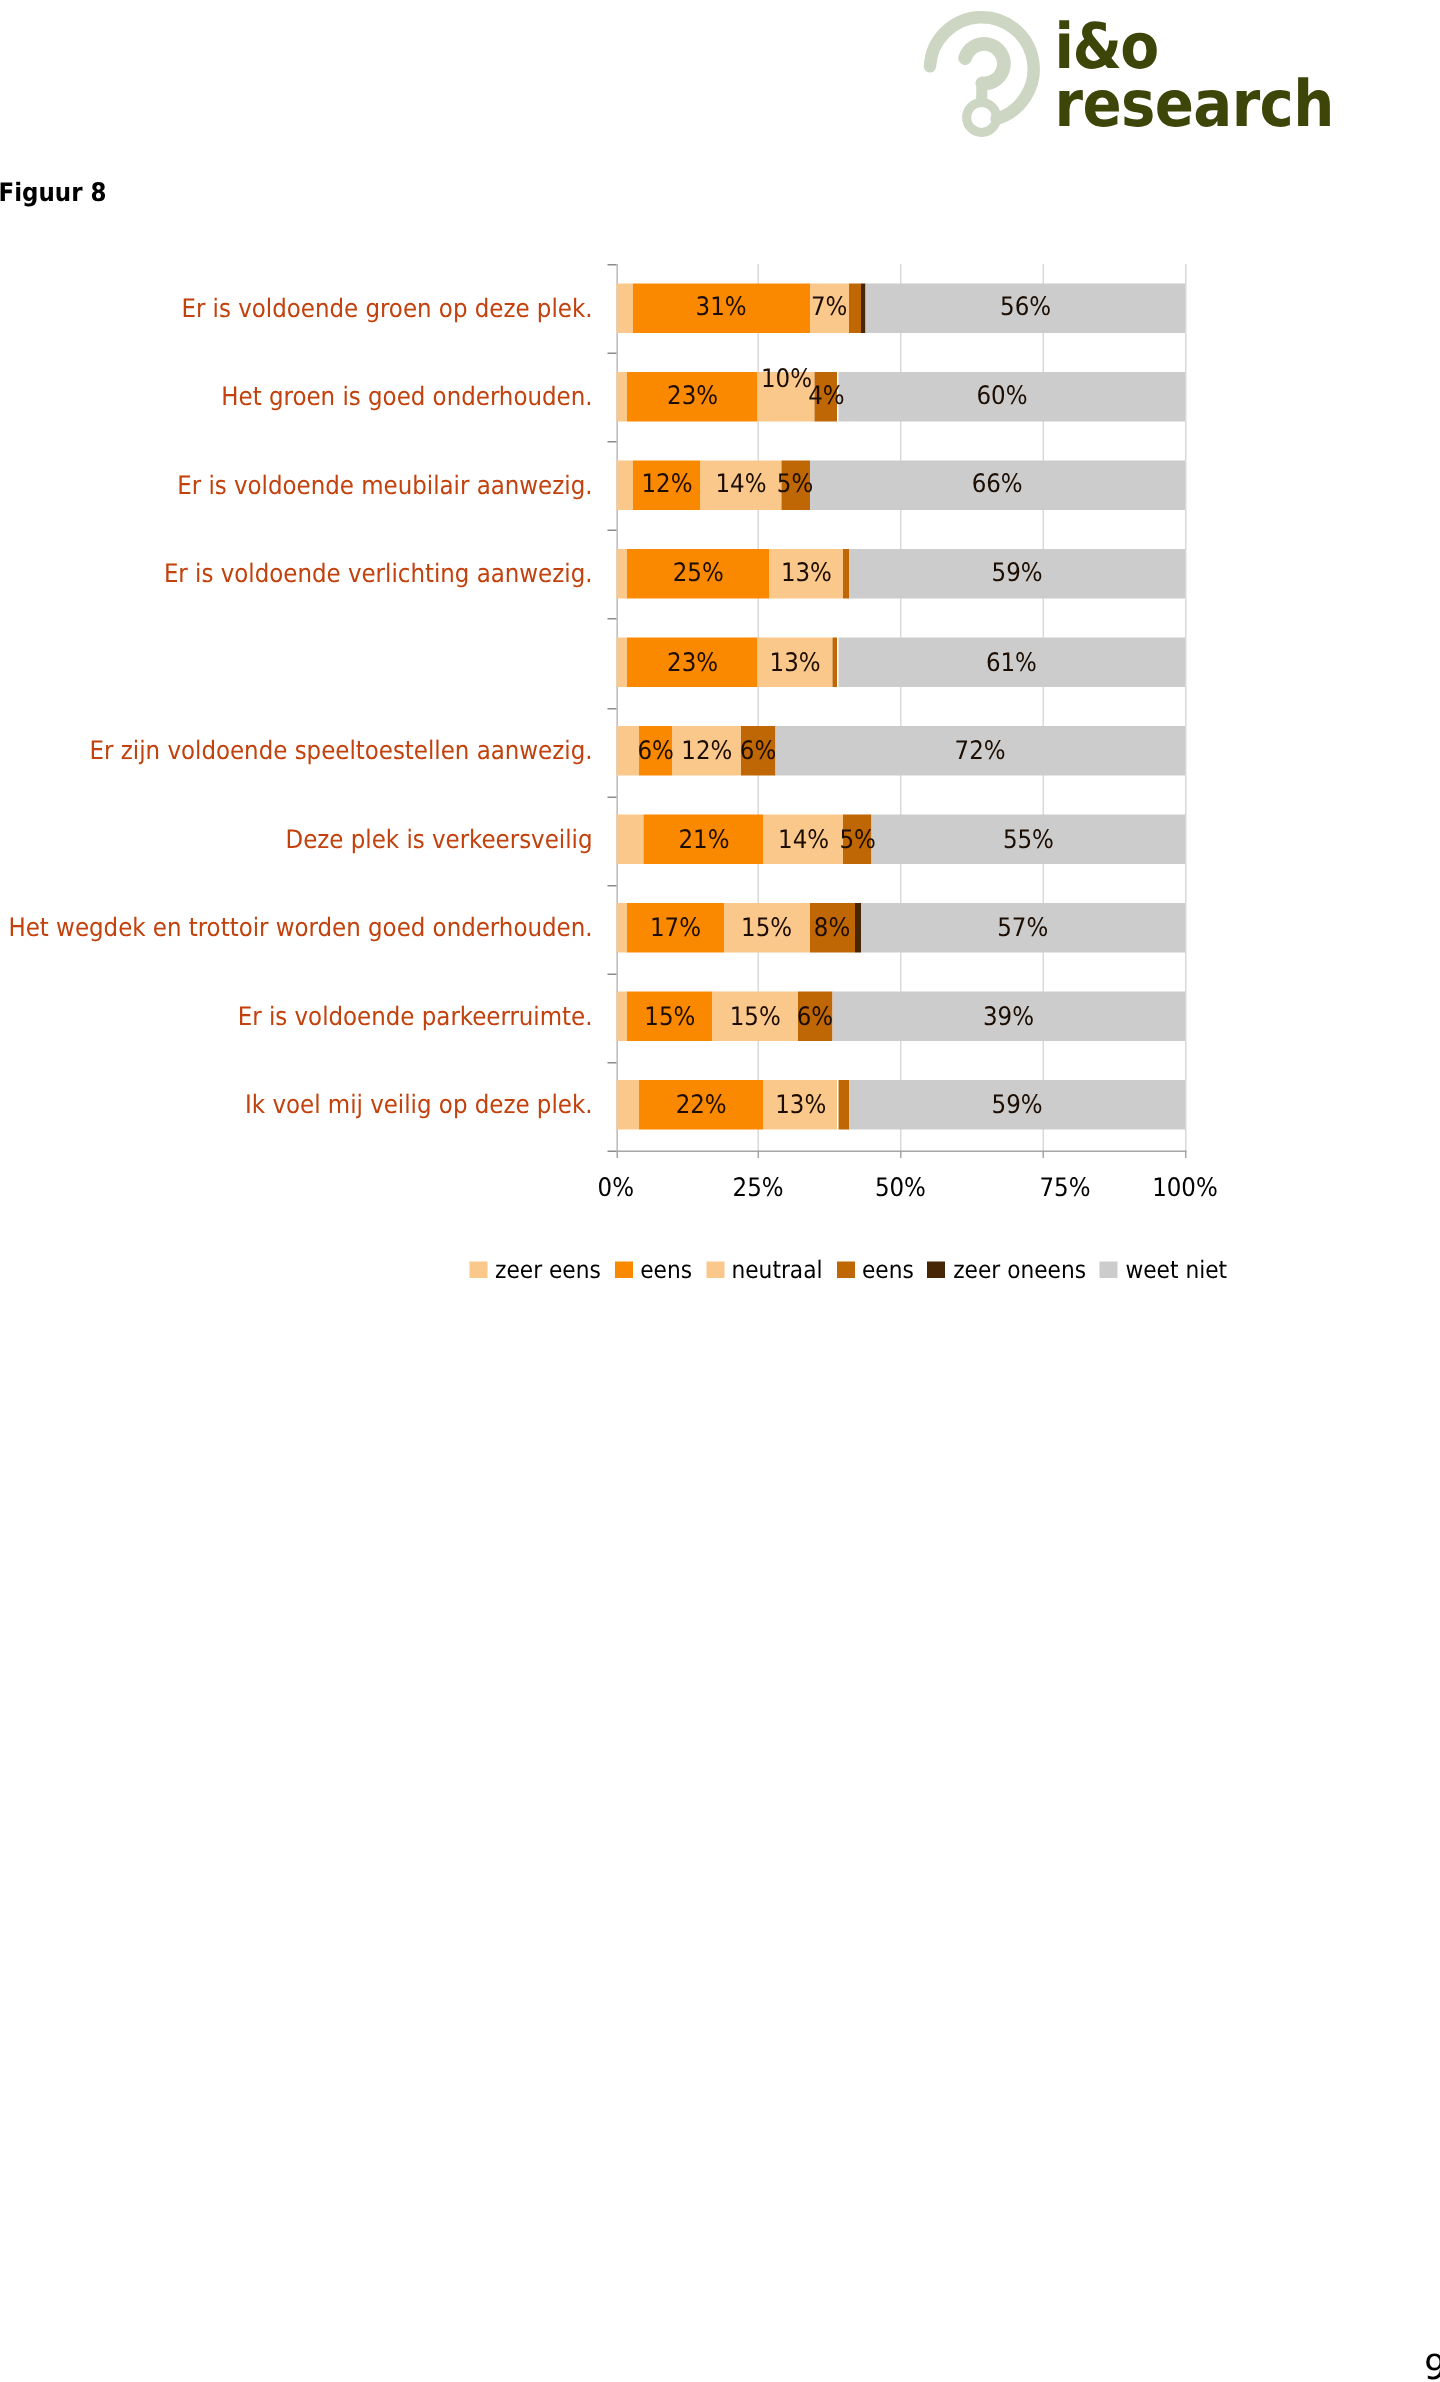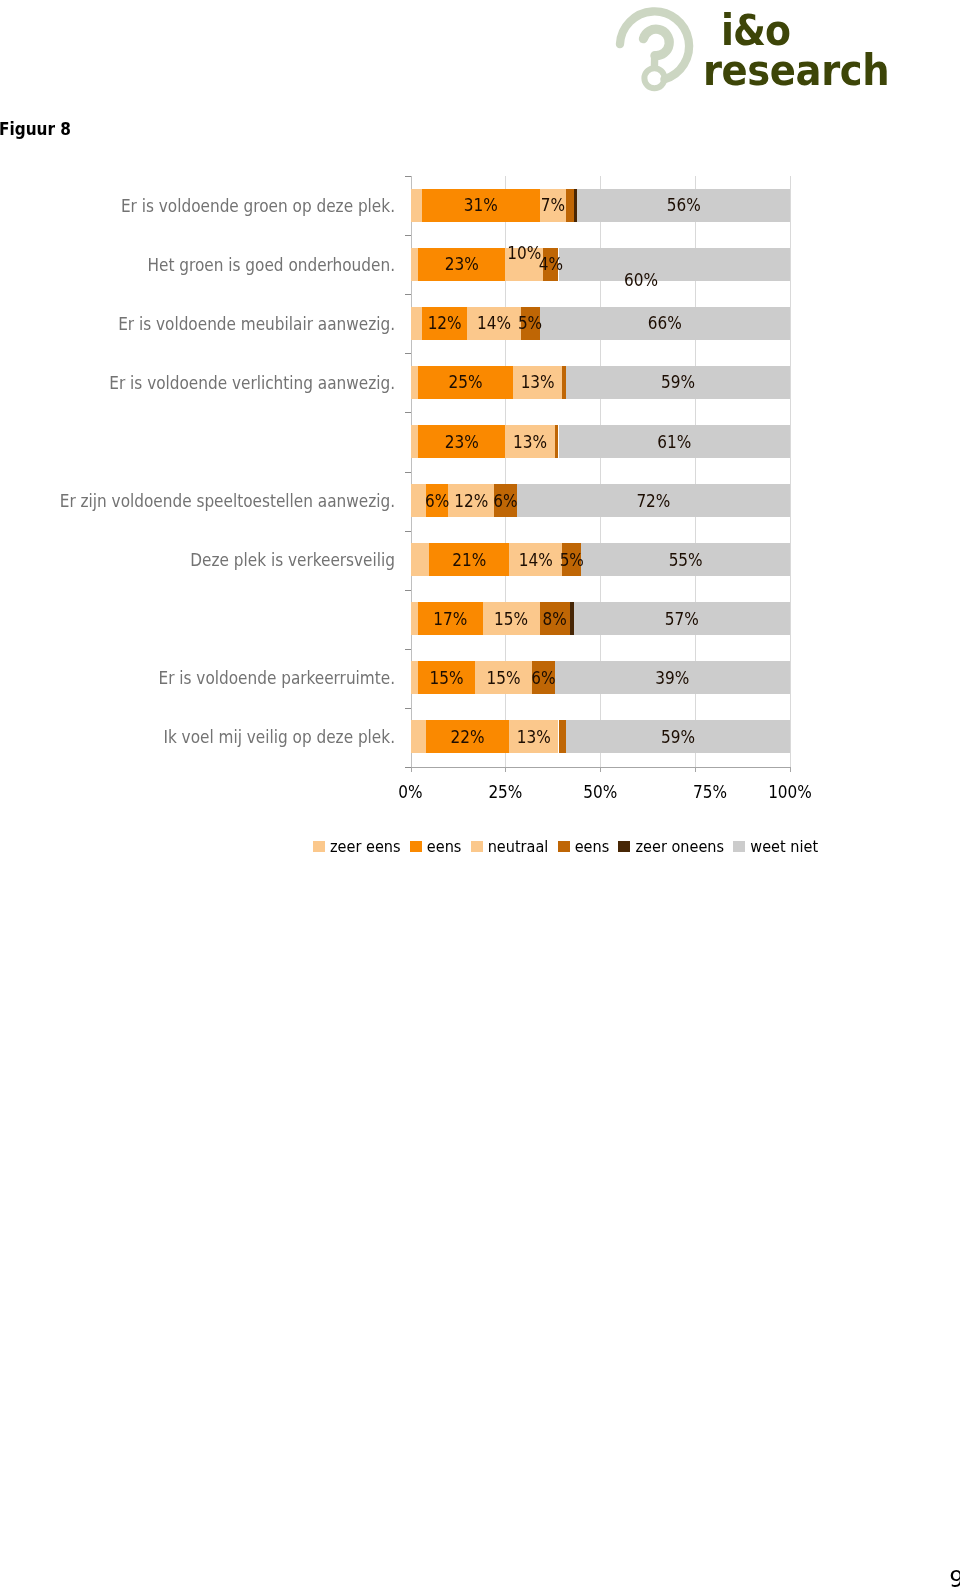--- a/index.html
+++ b/index.html
@@ -6,31 +6,31 @@
   body{width:960px;height:1588px;overflow:hidden;
        font-family:"DejaVu Sans Condensed","DejaVu Sans",sans-serif;
        -webkit-font-smoothing:antialiased;}
   .page{position:relative;width:960px;height:1588px;background:#fff;}
 
   
   .logo{position:absolute;left:610px;top:0px;width:290px;height:96px;}
   .logo-mark{position:absolute;left:0;top:0;width:96px;height:96px;}
   .logo-word{position:absolute;left:93px;top:0px;color:#3d4508;
              font-family:"DejaVu Sans Condensed","DejaVu Sans",sans-serif;font-weight:700;}
-  .logo-l1{font-size:42px;line-height:42px;position:absolute;left:18px;top:10px;letter-spacing:-1px;text-align:center;}
+  .logo-l1{font-size:42px;line-height:42px;position:absolute;left:0;top:10px;letter-spacing:-1px;text-align:center;}
   .logo-l2{font-size:42.8px;line-height:42.8px;position:absolute;left:0;top:48.5px;letter-spacing:-0.4px;}
 
   
   .fig-label{position:absolute;left:-1px;top:119px;font-size:17px;font-weight:700;color:#000;}
   .fig-title{position:absolute;left:1px;top:146px;font-size:18.6px;font-weight:400;color:#000;white-space:nowrap;}
   .fig-title sub{font-size:11.2px;vertical-align:baseline;position:relative;top:4.5px;}
 
   
   .chart{position:absolute;left:0;top:0;width:960px;height:860px;}
-  .catlabel{position:absolute;text-align:right;font-size:17px;color:#737373;
+  .catlabel{position:absolute;text-align:right;font-size:17px;color:#c2410c;
             white-space:nowrap;right:565px;}
   .seg{position:absolute;top:0;height:33px;box-sizing:border-box;}
   .seglabel{position:absolute;height:33px;width:120px;display:flex;align-items:center;
        justify-content:center;font-size:17px;color:#1c0d02;white-space:nowrap;}
   .gridline{position:absolute;width:1px;background:#d9d9d9;}
   .axis{position:absolute;height:1px;background:#a6a6a6;}
   .tick{position:absolute;width:1px;background:#a6a6a6;}
   .yaxis{position:absolute;width:1px;background:#bfbfbf;}
   .ytick{position:absolute;height:1px;background:#8c8c8c;}
   .ticklabel{position:absolute;font-size:17px;color:#000;text-align:center;}
@@ -120,20 +120,21 @@
       <div class="seg" style="left: 425.68px; top: 484.05px; width: 22.77px; background: rgb(250, 137, 0);"></div>
       <div class="seg" style="left: 448.45px; top: 484.05px; width: 45.54px; background: rgb(251, 200, 140);"></div>
       <div class="seg" style="left: 493.99px; top: 484.05px; width: 22.77px; background: rgb(191, 102, 5);"></div>
       <div class="seg" style="left: 516.76px; top: 484.05px; width: 273.24px; background: rgb(204, 204, 204);"></div>
       <div class="catlabel" style="top: 550.1px;">Deze plek is verkeersveilig</div>
       <div class="seg" style="left: 410.5px; top: 543.1px; width: 18.975px; background: rgb(251, 200, 140);"></div>
       <div class="seg" style="left: 429.475px; top: 543.1px; width: 79.695px; background: rgb(250, 137, 0);"></div>
       <div class="seg" style="left: 509.17px; top: 543.1px; width: 53.13px; background: rgb(251, 200, 140);"></div>
       <div class="seg" style="left: 562.3px; top: 543.1px; width: 18.975px; background: rgb(191, 102, 5);"></div>
       <div class="seg" style="left: 581.275px; top: 543.1px; width: 208.725px; background: rgb(204, 204, 204);"></div>
+      <div class="catlabel" style="top: 609.15px;">Het wegdek en trottoir worden goed onderhouden.</div>
       <div class="seg" style="left: 410.5px; top: 602.15px; width: 7.59px; background: rgb(251, 200, 140);"></div>
       <div class="seg" style="left: 418.09px; top: 602.15px; width: 64.515px; background: rgb(250, 137, 0);"></div>
       <div class="seg" style="left: 482.605px; top: 602.15px; width: 56.925px; background: rgb(251, 200, 140);"></div>
       <div class="seg" style="left: 539.53px; top: 602.15px; width: 30.36px; background: rgb(191, 102, 5);"></div>
       <div class="seg" style="left: 569.89px; top: 602.15px; width: 3.795px; background: rgb(71, 38, 5);"></div>
       <div class="seg" style="left: 573.685px; top: 602.15px; width: 216.315px; background: rgb(204, 204, 204);"></div>
       <div class="catlabel" style="top: 668.2px;">Er is voldoende parkeerruimte.</div>
       <div class="seg" style="left: 410.5px; top: 661.2px; width: 7.59px; background: rgb(251, 200, 140);"></div>
       <div class="seg" style="left: 418.09px; top: 661.2px; width: 56.925px; background: rgb(250, 137, 0);"></div>
       <div class="seg" style="left: 475.015px; top: 661.2px; width: 56.925px; background: rgb(251, 200, 140);"></div>
@@ -156,21 +157,21 @@
       <div class="ticklabel" style="left: 670px; top: 781.65px; width: 80px;">75%</div>
       <div class="tick" style="left: 790px; top: 767.15px; height: 5px;"></div>
       <div class="ticklabel" style="left: 750px; top: 781.65px; width: 80px;">100%</div>
       <div style="position: absolute; left: 0px; top: 0px; width: 960px; height: 860px;">
         <div class="seglabel" style="left: 420.707px; top: 188.8px;">31%</div>
         <div class="seglabel" style="left: 492.812px; top: 188.8px;">7%</div>
         <div class="seglabel" style="left: 623.74px; top: 188.8px;">56%</div>
         <div class="seglabel" style="left: 401.732px; top: 247.85px;">23%</div>
         <div class="seglabel" style="left: 464.35px; top: 236px;">10%</div>
         <div class="seglabel" style="left: 490.915px; top: 247.85px;">4%</div>
-        <div class="seglabel" style="left: 581px; top: 247.85px; margin-top: 16px;">60%</div>
+        <div class="seglabel" style="left: 608px; top: 247.85px;">60%</div>
         <div class="seglabel" style="left: 384.655px; top: 306.9px;">12%</div>
         <div class="seglabel" style="left: 433.99px; top: 306.9px;">14%</div>
         <div class="seglabel" style="left: 470.042px; top: 306.9px;">5%</div>
         <div class="seglabel" style="left: 604.765px; top: 306.9px;">66%</div>
         <div class="seglabel" style="left: 405.527px; top: 365.95px;">25%</div>
         <div class="seglabel" style="left: 477.632px; top: 365.95px;">13%</div>
         <div class="seglabel" style="left: 618.048px; top: 365.95px;">59%</div>
         <div class="seglabel" style="left: 401.732px; top: 425px;">23%</div>
         <div class="seglabel" style="left: 470.043px; top: 425px;">13%</div>
         <div class="seglabel" style="left: 614.253px; top: 425px;">61%</div>

